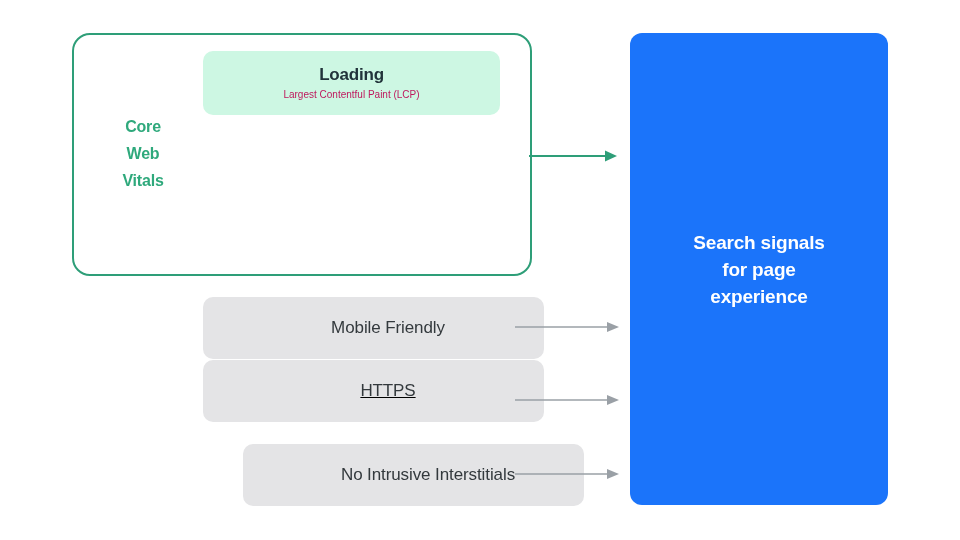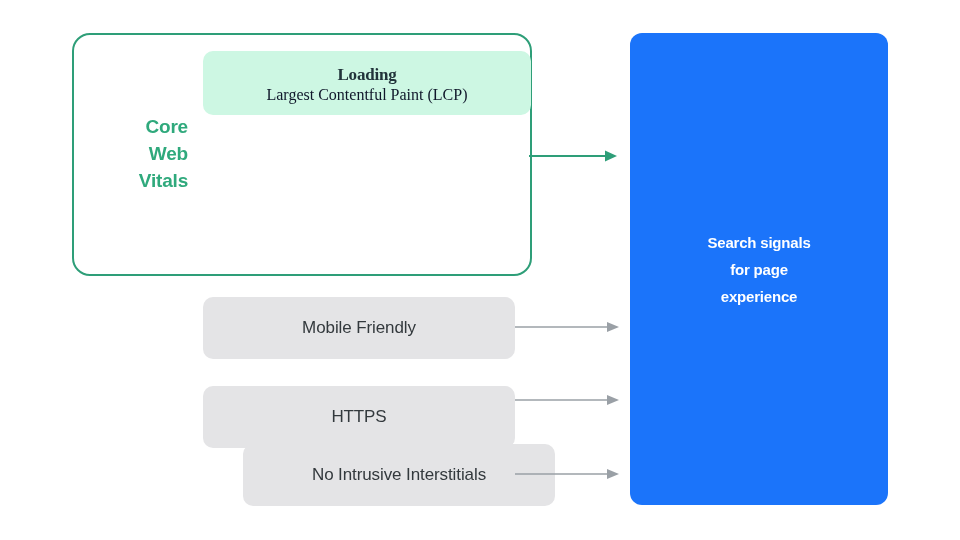--- a/index.html
+++ b/index.html
@@ -30,76 +30,76 @@
     box-sizing: border-box;
     border: 2px solid #2E9E78;
     border-radius: 18px;
     background: transparent;
   }
   #cwv-label {
     position: absolute;
     left: 98px;
     top: 113px;
     width: 90px;
-    text-align: right;
+    text-align: center;
     color: #2FA97C;
-    font-size: 19px;
+    font-size: 16px;
     font-weight: bold;
     line-height: 27px;
     letter-spacing: -0.2px;
     white-space: pre-line;
   }
 
   
   .vital-pill {
     position: absolute;
     left: 203px;
-    width: 328px;
+    width: 297px;
     height: 64px;
     background: #CDF7E3;
     border-radius: 10px;
     display: flex;
     flex-direction: column;
     align-items: center;
     justify-content: center;
-    font-family: Liberation Serif, serif;
   }
   #pill-loading       { top: 51px; }
   #pill-interactivity { top: 124px; }
   #pill-visual        { top: 197px; }
 
   .vital-title {
     color: #21333A;
     font-size: 17px;
     font-weight: bold;
     line-height: 21px;
     letter-spacing: -0.2px;
   }
   .vital-sub {
-    color: #0f172a;
-    font-size: 16px;
+    color: #be185d;
+    font-size: 10px;
     font-weight: normal;
     line-height: 17px;
     margin-top: 1px;
   }
 
   
   .signal-box {
     position: absolute;
     left: 203px;
     width: 312px;
     height: 62px;
     background: #E4E4E6;
     border-radius: 10px;
     display: flex;
     align-items: center;
     justify-content: center;
+    padding-left: 29px;
   }
   #signal-mobile { top: 297px; }
-  #signal-https  { top: 386px; }
+  #signal-https  { top: 360px; text-decoration: underline; }
   #signal-nii    { top: 444px; margin-left: 40px; }
 
   .signal-label {
     color: #33393D;
     font-size: 17px;
     font-weight: normal;
     letter-spacing: -0.1px;
   }
 
   
@@ -124,21 +124,21 @@
     width: 258px;
     height: 472px;
     background: #1B74FA;
     border-radius: 12px;
     display: flex;
     align-items: center;
     justify-content: center;
   }
   #outcome-text {
     color: #ffffff;
-    font-size: 15px;
+    font-size: 19px;
     font-weight: bold;
     line-height: 27px;
     text-align: center;
     letter-spacing: -0.2px;
     white-space: pre-line;
   }
 </style>
 </head>
 <body>
 

